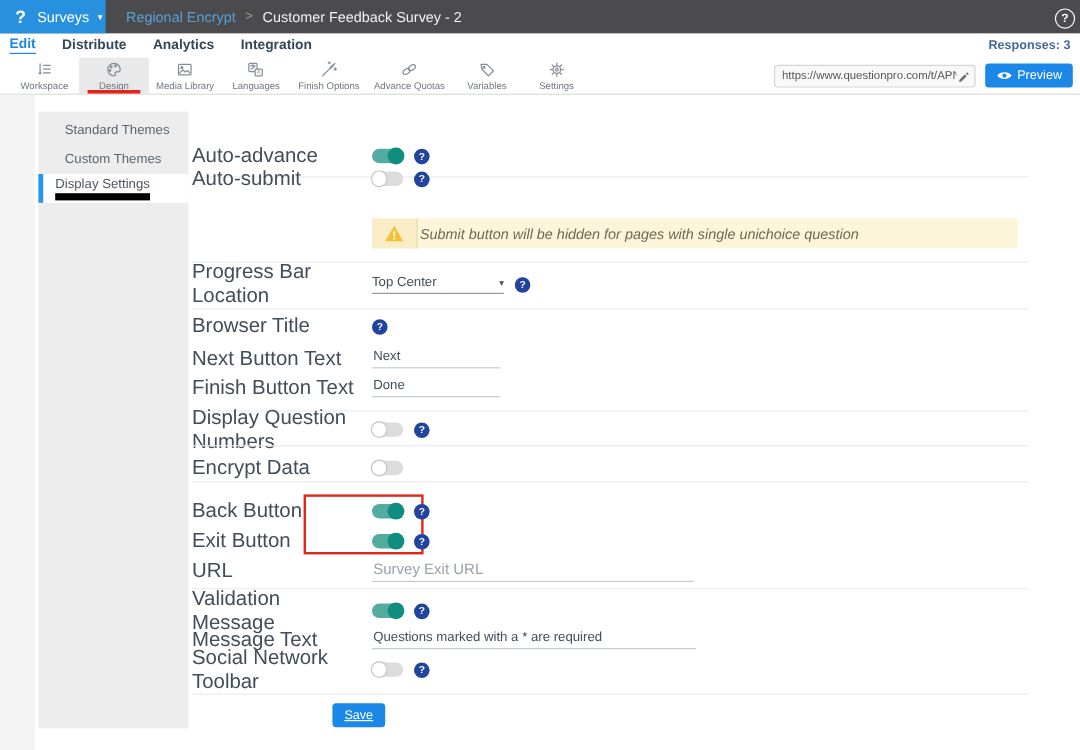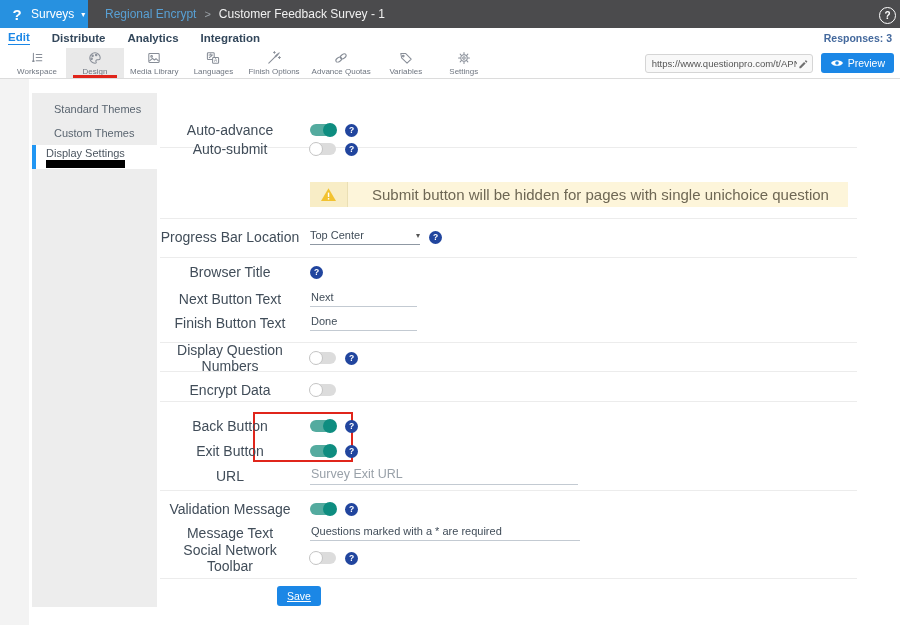--- a/index.html
+++ b/index.html
@@ -37,38 +37,38 @@
   .toolbar-right { margin-left:auto; display:flex; align-items:center; gap:8px; padding-right:6px; }
   .url-box { width:168px; height:19px; background:#f8f8f8; border:1px solid #d5d5d5; border-radius:3px; display:flex; align-items:center; padding:0 4px 0 6px; overflow:hidden; cursor:text; }
   .url-text { font-size:9.5px; color:#555; white-space:nowrap; overflow:hidden; flex:1; }
   .preview-btn { height:20px; background:#1b87e6; color:#fff; border:none; border-radius:3px; font-size:10.5px; display:flex; align-items:center; gap:4px; padding:0 9px; cursor:pointer; }
 
   
   .gutter { position:absolute; left:0; top:79px; width:29px; height:546px; background:#f3f3f3; }
   .sidebar { position:absolute; left:32px; top:93px; width:125px; height:514px; background:#ededed; padding-top:4px; }
   .side-item { height:24px; display:flex; align-items:center; padding-left:22px; font-size:11px; color:#5a6570; cursor:pointer; }
   .side-item.active { background:#fff; border-left:4px solid #2196f3; padding-left:10px; color:#4c5660; }
-  .side-item.active .side-label { border-bottom:8px solid #000000; padding-bottom:1px; }
+  .side-item.active .side-label { border-bottom:6px solid #000000; padding-bottom:1px; }
 
   
   .row { position:absolute; left:160px; width:697px; height:24px; display:flex; align-items:center; }
-  .lbl { width:140px; min-width:140px; text-align:center; margin-right:10px; font-size:14px; color:#414d59; }
+  .lbl { width:140px; min-width:140px; text-align:left; margin-right:10px; font-size:17px; color:#414d59; }
   .hr { position:absolute; left:160px; width:697px; height:1px; background:#ececec; }
 
   .tgl { position:relative; width:26px; height:12px; border-radius:7px; margin-right:9px; cursor:pointer; }
   .tgl.on { background:#54ab9f; }
   .tgl.on .knob { position:absolute; right:-1px; top:-1px; width:14px; height:14px; border-radius:50%; background:#0e8d80; }
   .tgl.off { background:#dcdcdc; }
   .tgl.off .knob { position:absolute; left:-1px; top:-1px; width:14px; height:14px; border-radius:50%; background:#fff; border:1px solid #c4c4c4; }
 
   .help { width:13px; height:13px; border-radius:50%; background:#21459e; color:#fff; font-size:8.5px; font-weight:bold; display:flex; align-items:center; justify-content:center; cursor:pointer; flex:none; }
 
   .warn { position:absolute; left:310px; top:182px; width:538px; height:25px; background:#fdf5da; display:flex; align-items:stretch; }
   .warn-ic { width:38px; background:#f8edc6; border-right:1px solid #eadfb4; display:flex; align-items:center; justify-content:center; }
-  .warn-tx { font-size:15px; color:#6e6754; display:flex; align-items:center; padding-left:24px; }
+  .warn-tx { font-size:12px; color:#6e6754; display:flex; align-items:center; padding-left:2px;font-style:italic; }
 
   .sel { width:110px; display:flex; align-items:center; justify-content:space-between; border-bottom:1px solid #8f98a3; padding-bottom:3px; margin-right:9px; font-size:11px; color:#414d59; cursor:pointer; }
   .sel-caret { font-size:8px; color:#555; }
 
   input.line { border:none; border-bottom:1px solid #c3cad2; background:transparent; outline:none; font-family:"Liberation Sans",sans-serif; font-size:11px; color:#414d59; padding:0 0 3px 1px; margin-right:9px; }
   input.line::placeholder { color:#99a1a9; }
   input.w-browser { width:270px; }
   input.w-short { width:107px; }
   input.w-url { width:268px; font-size:12.5px; }
   input.w-msg { width:270px; }
@@ -86,21 +86,21 @@
 
   <div class="topbar">
     <div class="logo-section">
       <span class="logo-glyph">?</span>
       <span class="product-name">Surveys</span>
       <span class="dd-caret">▾</span>
     </div>
     <div class="breadcrumb">
       <span class="crumb-parent">Regional Encrypt</span>
       <span class="crumb-sep">&gt;</span>
-      <span class="crumb-current">Customer Feedback Survey - 1</span>
+      <span class="crumb-current">Customer Feedback Survey - 2</span>
     </div>
     <div class="topbar-right">
       <span class="circle-btn">
         <svg width="11" height="11" viewBox="0 0 12 12">
             <circle cx="5" cy="5" r="3.2" stroke="#fff" stroke-width="1.3" fill="none"></circle>
             <path d="M7.5 7.5 L10 10" stroke="#fff" stroke-width="1.3"></path>
           </svg>
       </span>
       <button class="upgrade-btn">Upgrade Now</button>
       <span class="circle-btn">?</span>

